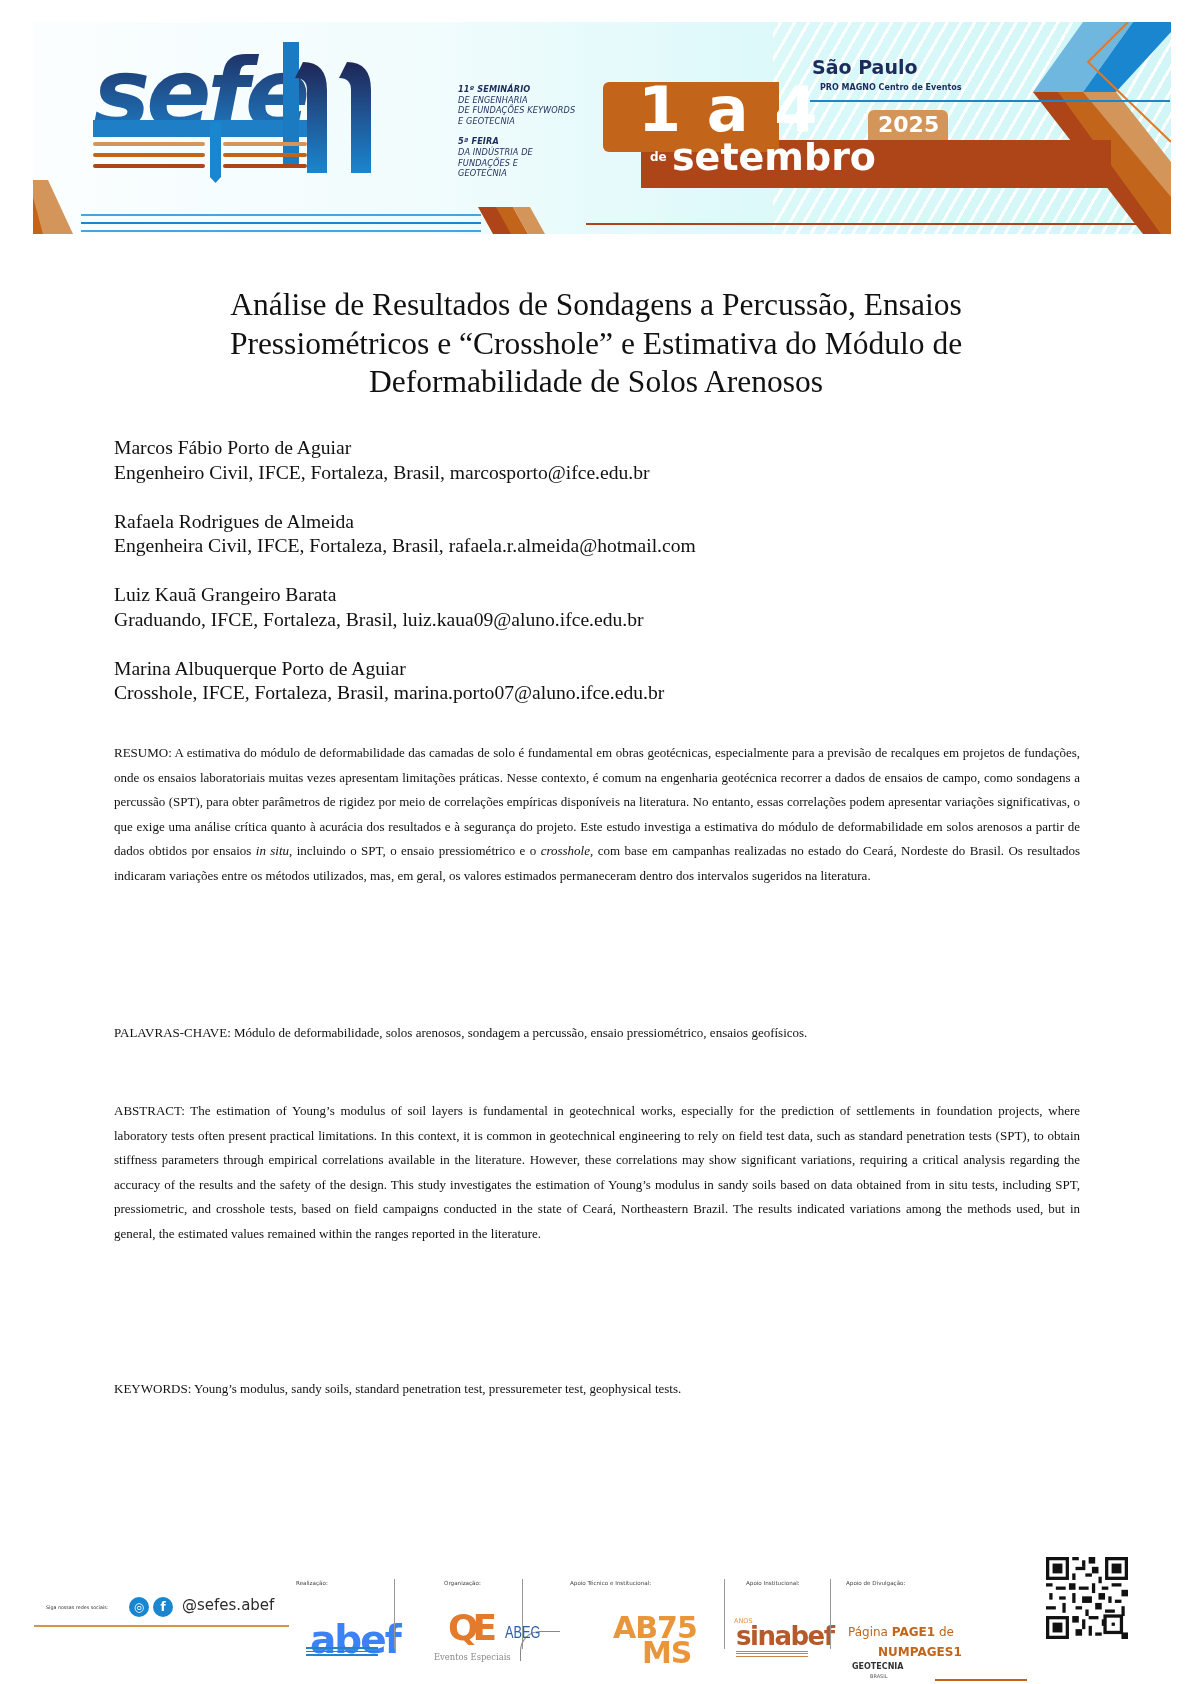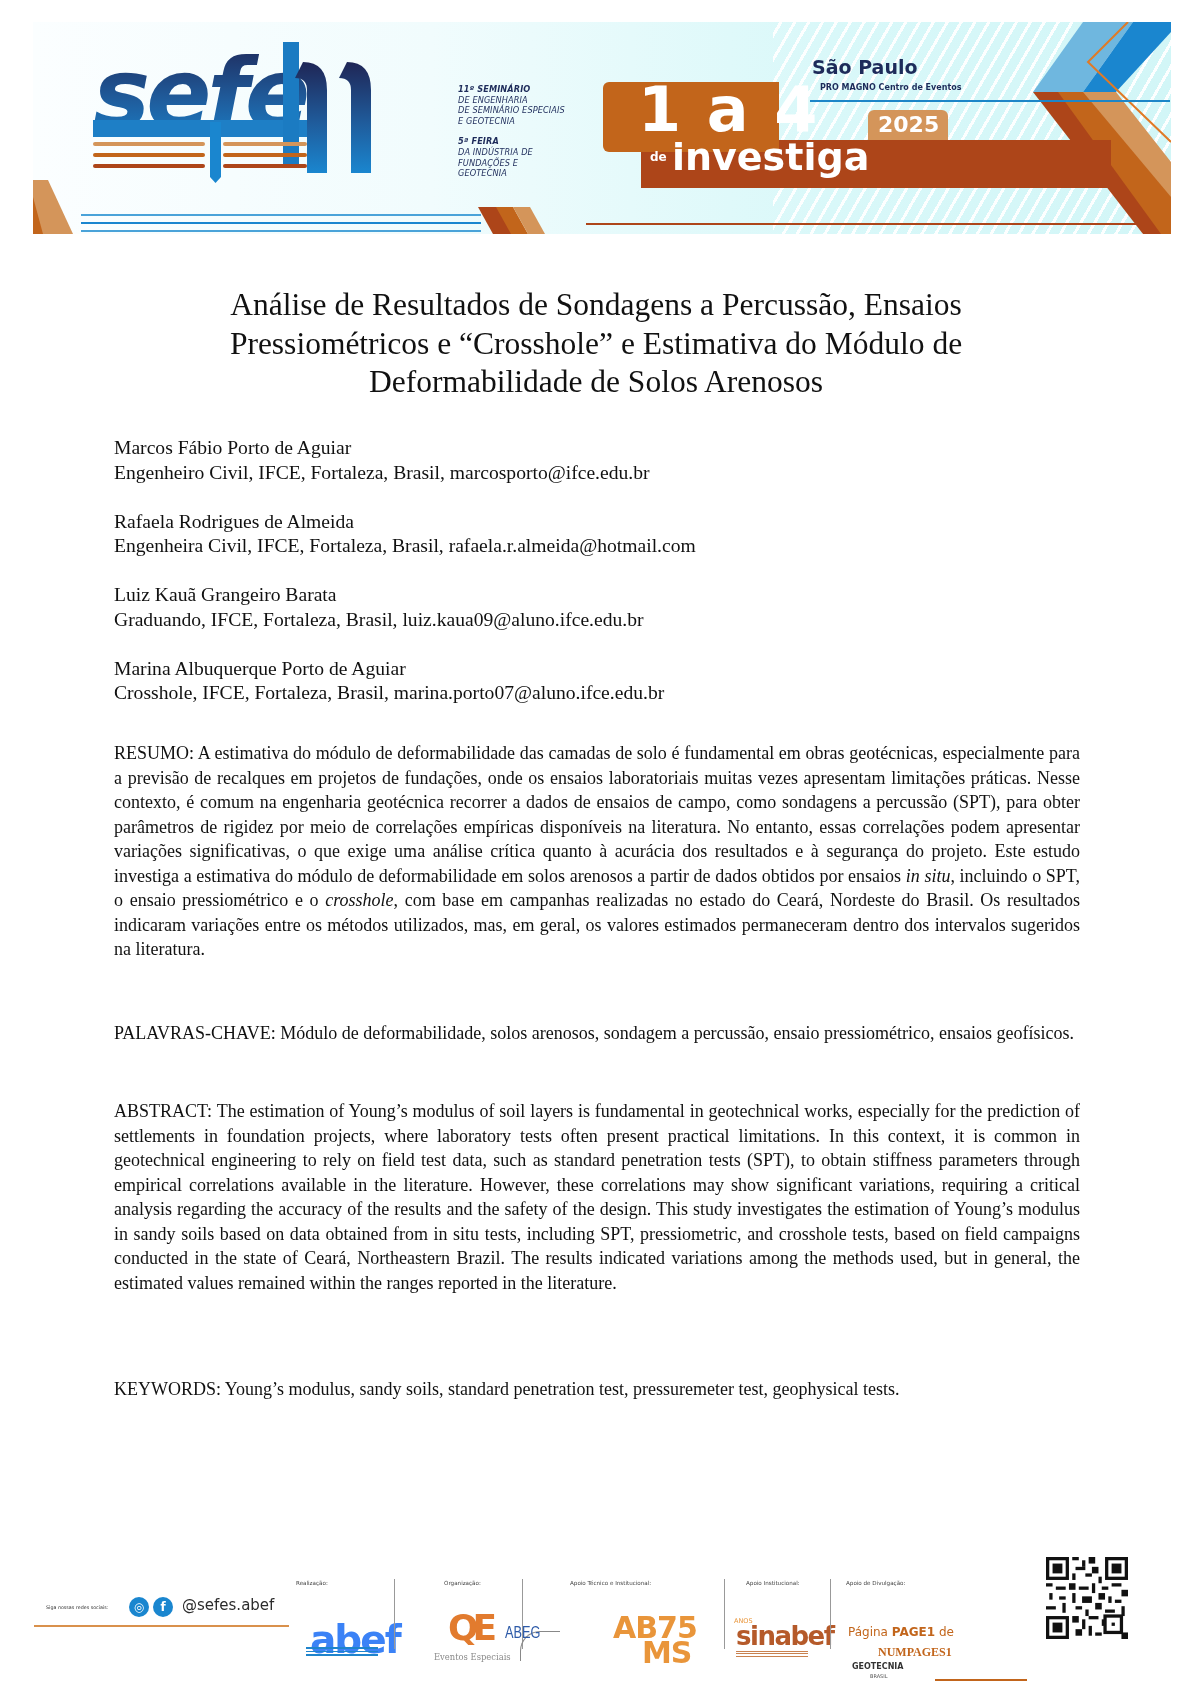--- a/index.html
+++ b/index.html
@@ -34,21 +34,21 @@
           font-size: 19px; color: #1d2b5a; }
   .venue { position: absolute; left: 755px; top: 81px; font-family: "DejaVu Sans", sans-serif; font-weight: bold;
            font-size: 8px; color: #1d2b5a; }
   .venue-line { position: absolute; left: 752px; top: 98px; width: 400px; height: 2px; background: #1d86c8; }
 
   
   .title { position: absolute; left: 120px; top: 286px; width: 952px; text-align: center; font-size: 31.5px;
            line-height: 38.5px; color: #111; }
   .authors { position: absolute; left: 114px; top: 436px; width: 1000px; font-size: 19.6px; line-height: 24.5px; }
   .author { margin-bottom: 24.5px; }
-  .para { position: absolute; left: 114px; width: 966px; font-size: 18px; line-height: 24.5px; text-align: justify; }
+  .para { position: absolute; left: 114px; width: 966px; font-size: 13px; line-height: 24.5px; text-align: justify; }
   .para i { font-style: italic; }
   #resumo { top: 741px; }
   #palavras { top: 1021px; }
   #abstract { top: 1099px; }
   #keywords { top: 1377px; }
 
   
   .footer { position: absolute; left: 30px; top: 1555px; width: 1150px; height: 120px; font-family: "DejaVu Sans", sans-serif; }
   .social-label { position: absolute; left: 16px; top: 50px; font-size: 4.8px; color: #333; }
   .social-icon { position: absolute; top: 42px; width: 20px; height: 20px; border-radius: 50%; background: #1a86cf;
@@ -125,37 +125,37 @@
     <polygon points="445,185 465,185 480,212 460,212" fill="#ad4519"></polygon>
     <polygon points="463,185 480,185 495,212 478,212" fill="#c2651b"></polygon>
     <polygon points="480,185 497,185 512,212 495,212" fill="#d4955a"></polygon>
     <rect x="0" y="190" width="550" height="2" fill="transparent"></rect>
     <rect x="553" y="201" width="555" height="2" fill="#ad4519"></rect>
   </svg>
 
   <div class="sem-text">
     <div class="b">11º SEMINÁRIO</div>
     <div>DE ENGENHARIA</div>
-    <div>DE SEMINÁRIO ESPECIAIS</div>
+    <div>DE FUNDAÇÕES KEYWORDS</div>
     <div>E GEOTECNIA</div>
     <div class="gap"></div>
     <div class="b">5ª FEIRA</div>
     <div>DA INDÚSTRIA DE</div>
     <div>FUNDAÇÕES E</div>
     <div>GEOTECNIA</div>
   </div>
 </div>
 
 <div class="sep-band" style="left:641px; top:140px; width:470px;"></div>
 <div class="date-box" style="left:603px; top:82px;"></div>
 <div class="date-big" style="left:638px; top:70px;">1 a 4</div>
 <div class="year-box" style="left:868px; top:110px;"></div>
 <div class="year" style="left:878px; top:110px;">2025</div>
 <div class="de-small" style="left:650px; top:150px;">de</div>
-<div class="setembro" style="left:672px; top:130px;">investiga</div>
+<div class="setembro" style="left:672px; top:130px;">setembro</div>
 <div class="city" style="left:812px; top:56px;">São Paulo</div>
 <div class="venue" style="left:812px; top:83px;padding-left:8px;">PRO MAGNO Centro de Eventos</div>
 <div class="venue-line" style="left:810px; top:100px; width:360px;"></div>
 
 <div class="title">
   <div>Análise de Resultados de Sondagens a Percussão, Ensaios</div>
   <div>Pressiométricos e “Crosshole” e Estimativa do Módulo de</div>
   <div>Deformabilidade de Solos Arenosos</div>
 </div>
 
@@ -214,21 +214,21 @@
   <div class="sponsor-label" style="left:716px; top:25px;">Apoio Institucional:</div>
   <div class="sinabef">sinabef</div>
   <div class="sinabef-lines"></div>
   <div class="vsep" style="left:800px;"></div>
 
   <div class="sponsor-label" style="left:816px; top:25px;">Apoio de Divulgação:</div>
   <div class="geotecnia">GEOTECNIA</div>
   <div class="geotecnia-sub">BRASIL</div>
   <div class="page-field">
     <span>Página </span><b>PAGE1</b><span> de</span><br>
-    <b style="margin-left:30px;font-family:Liberation Serif, serif;">NUMPAGES1</b>
+    <b style="margin-left:30px;">NUMPAGES1</b>
   </div>
   <div class="page-line"></div>
 </div>
 
 <svg class="qr" width="82" height="82" viewBox="0 0 25 25">
   <rect width="25" height="25" fill="#fff"></rect>
   <g fill="#111">
     <rect x="0" y="0" width="7" height="7"></rect>
       <rect x="1" y="1" width="5" height="5" fill="#fff"></rect>
       <rect x="2" y="2" width="3" height="3"></rect>

